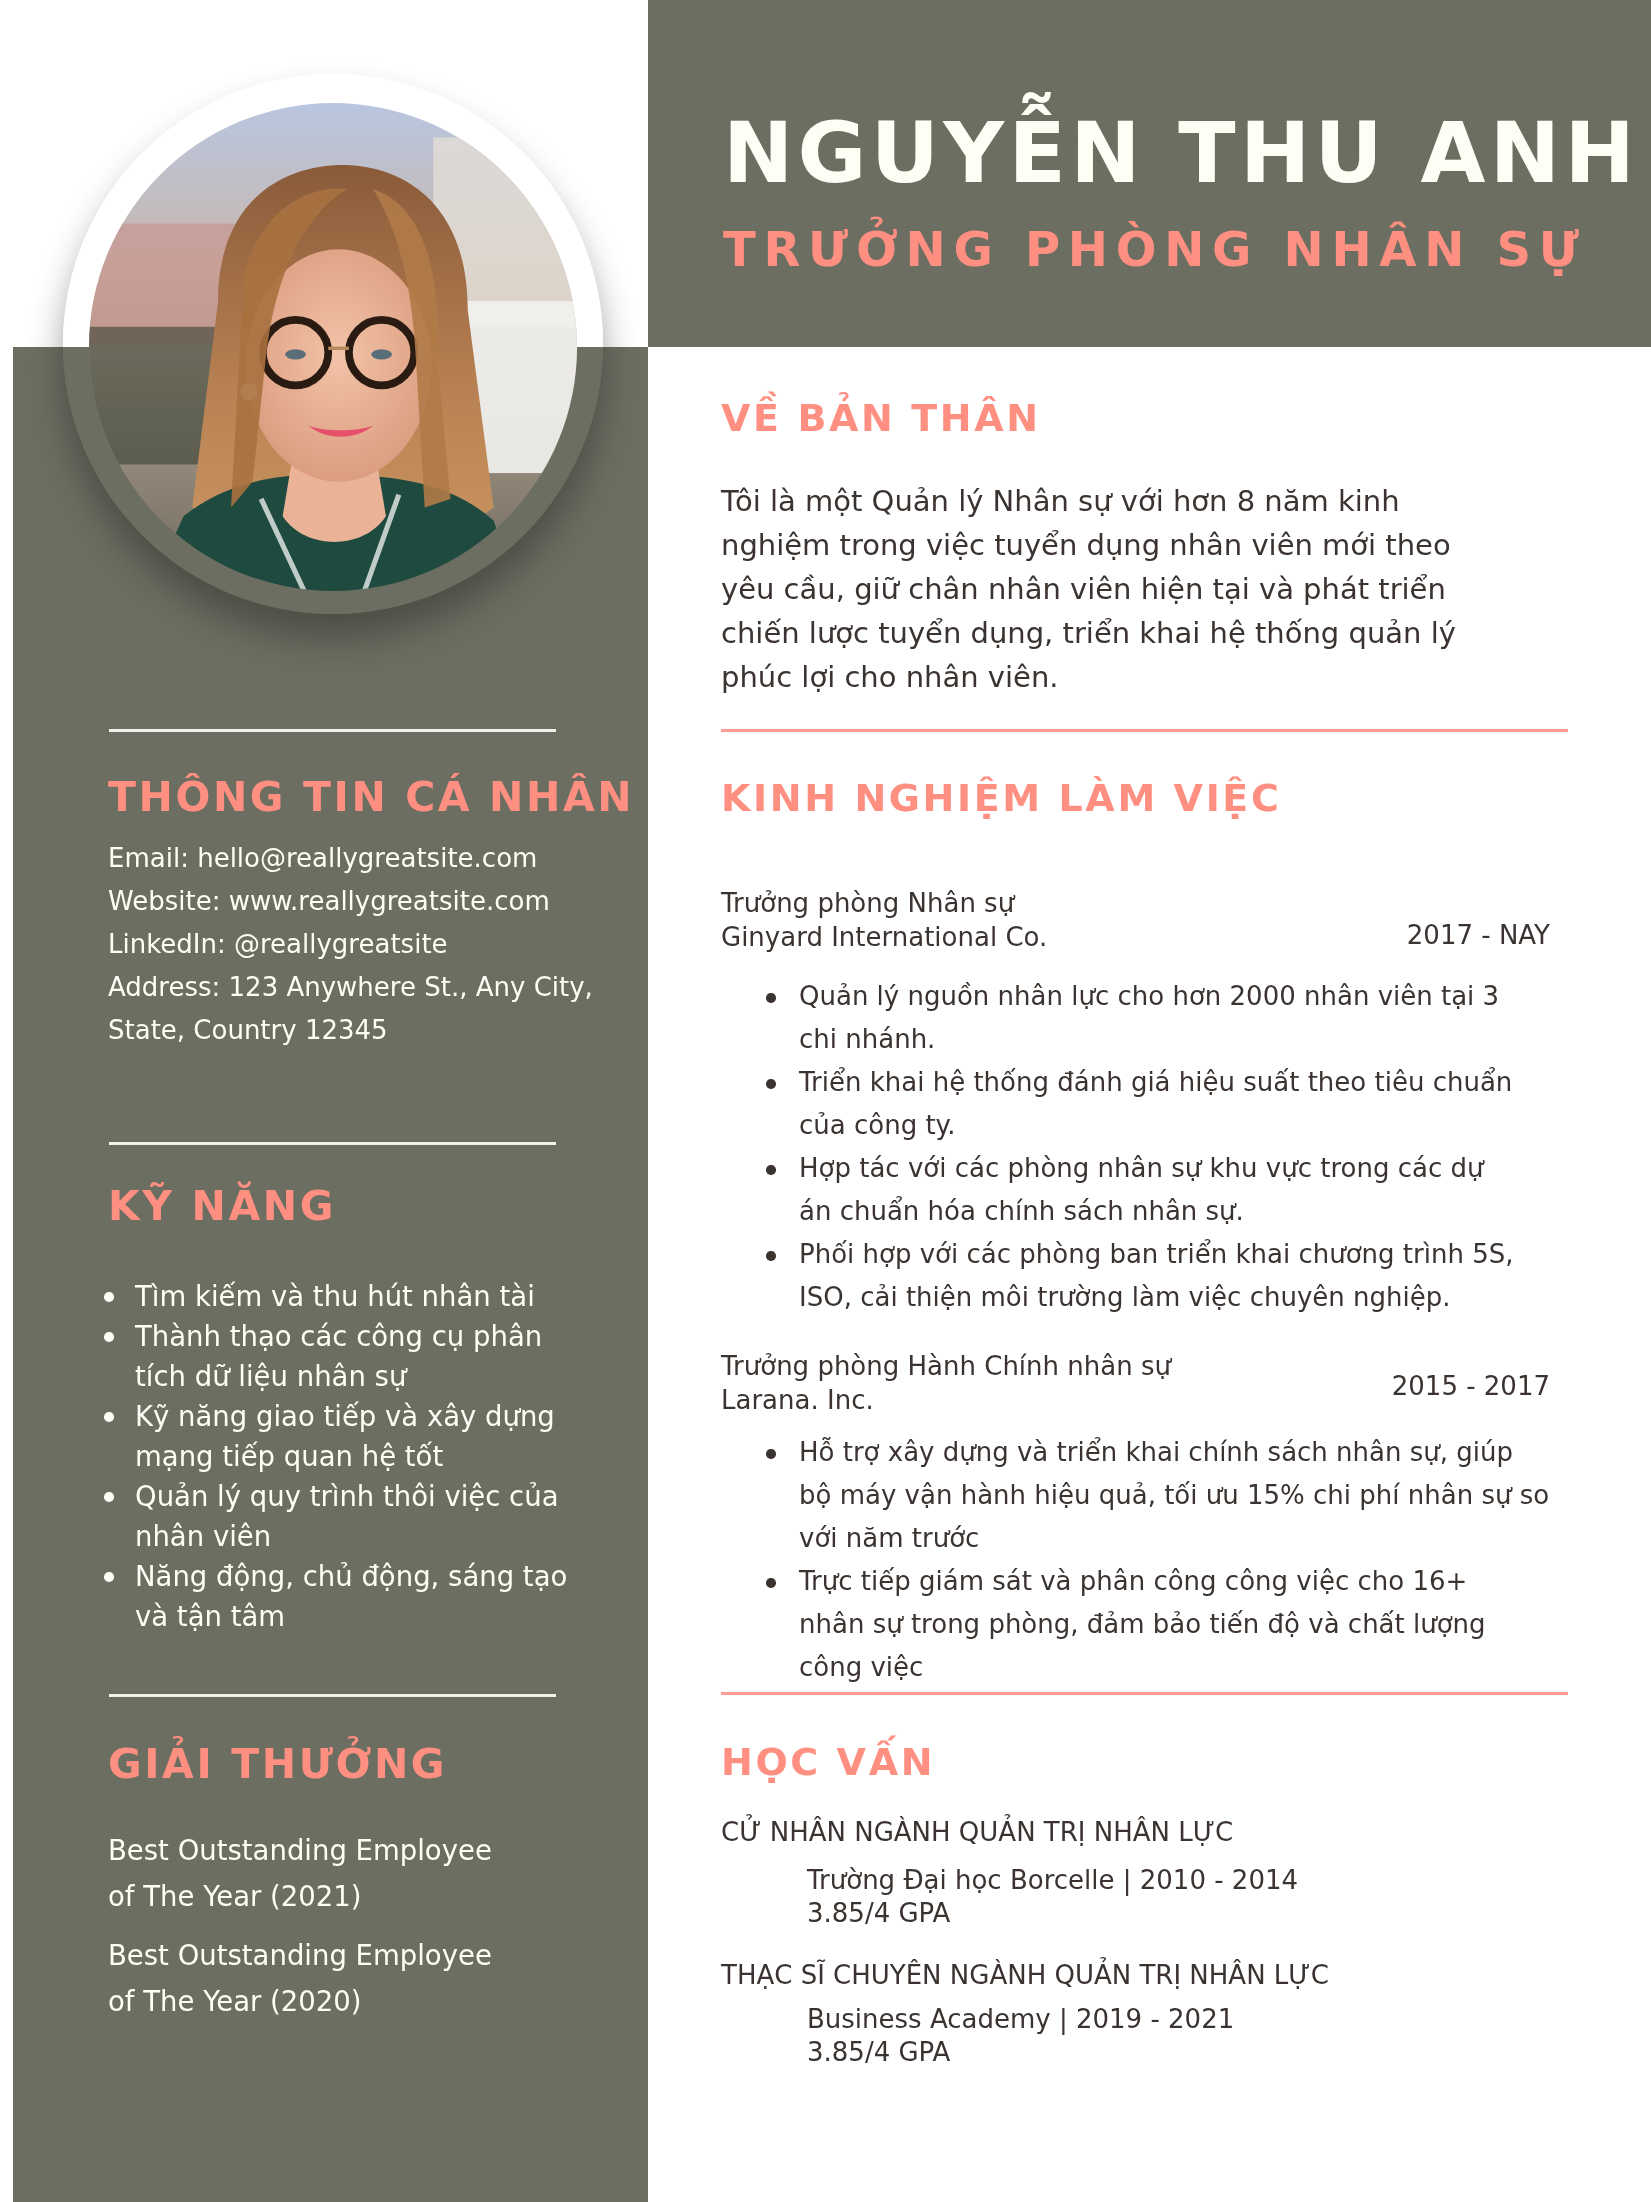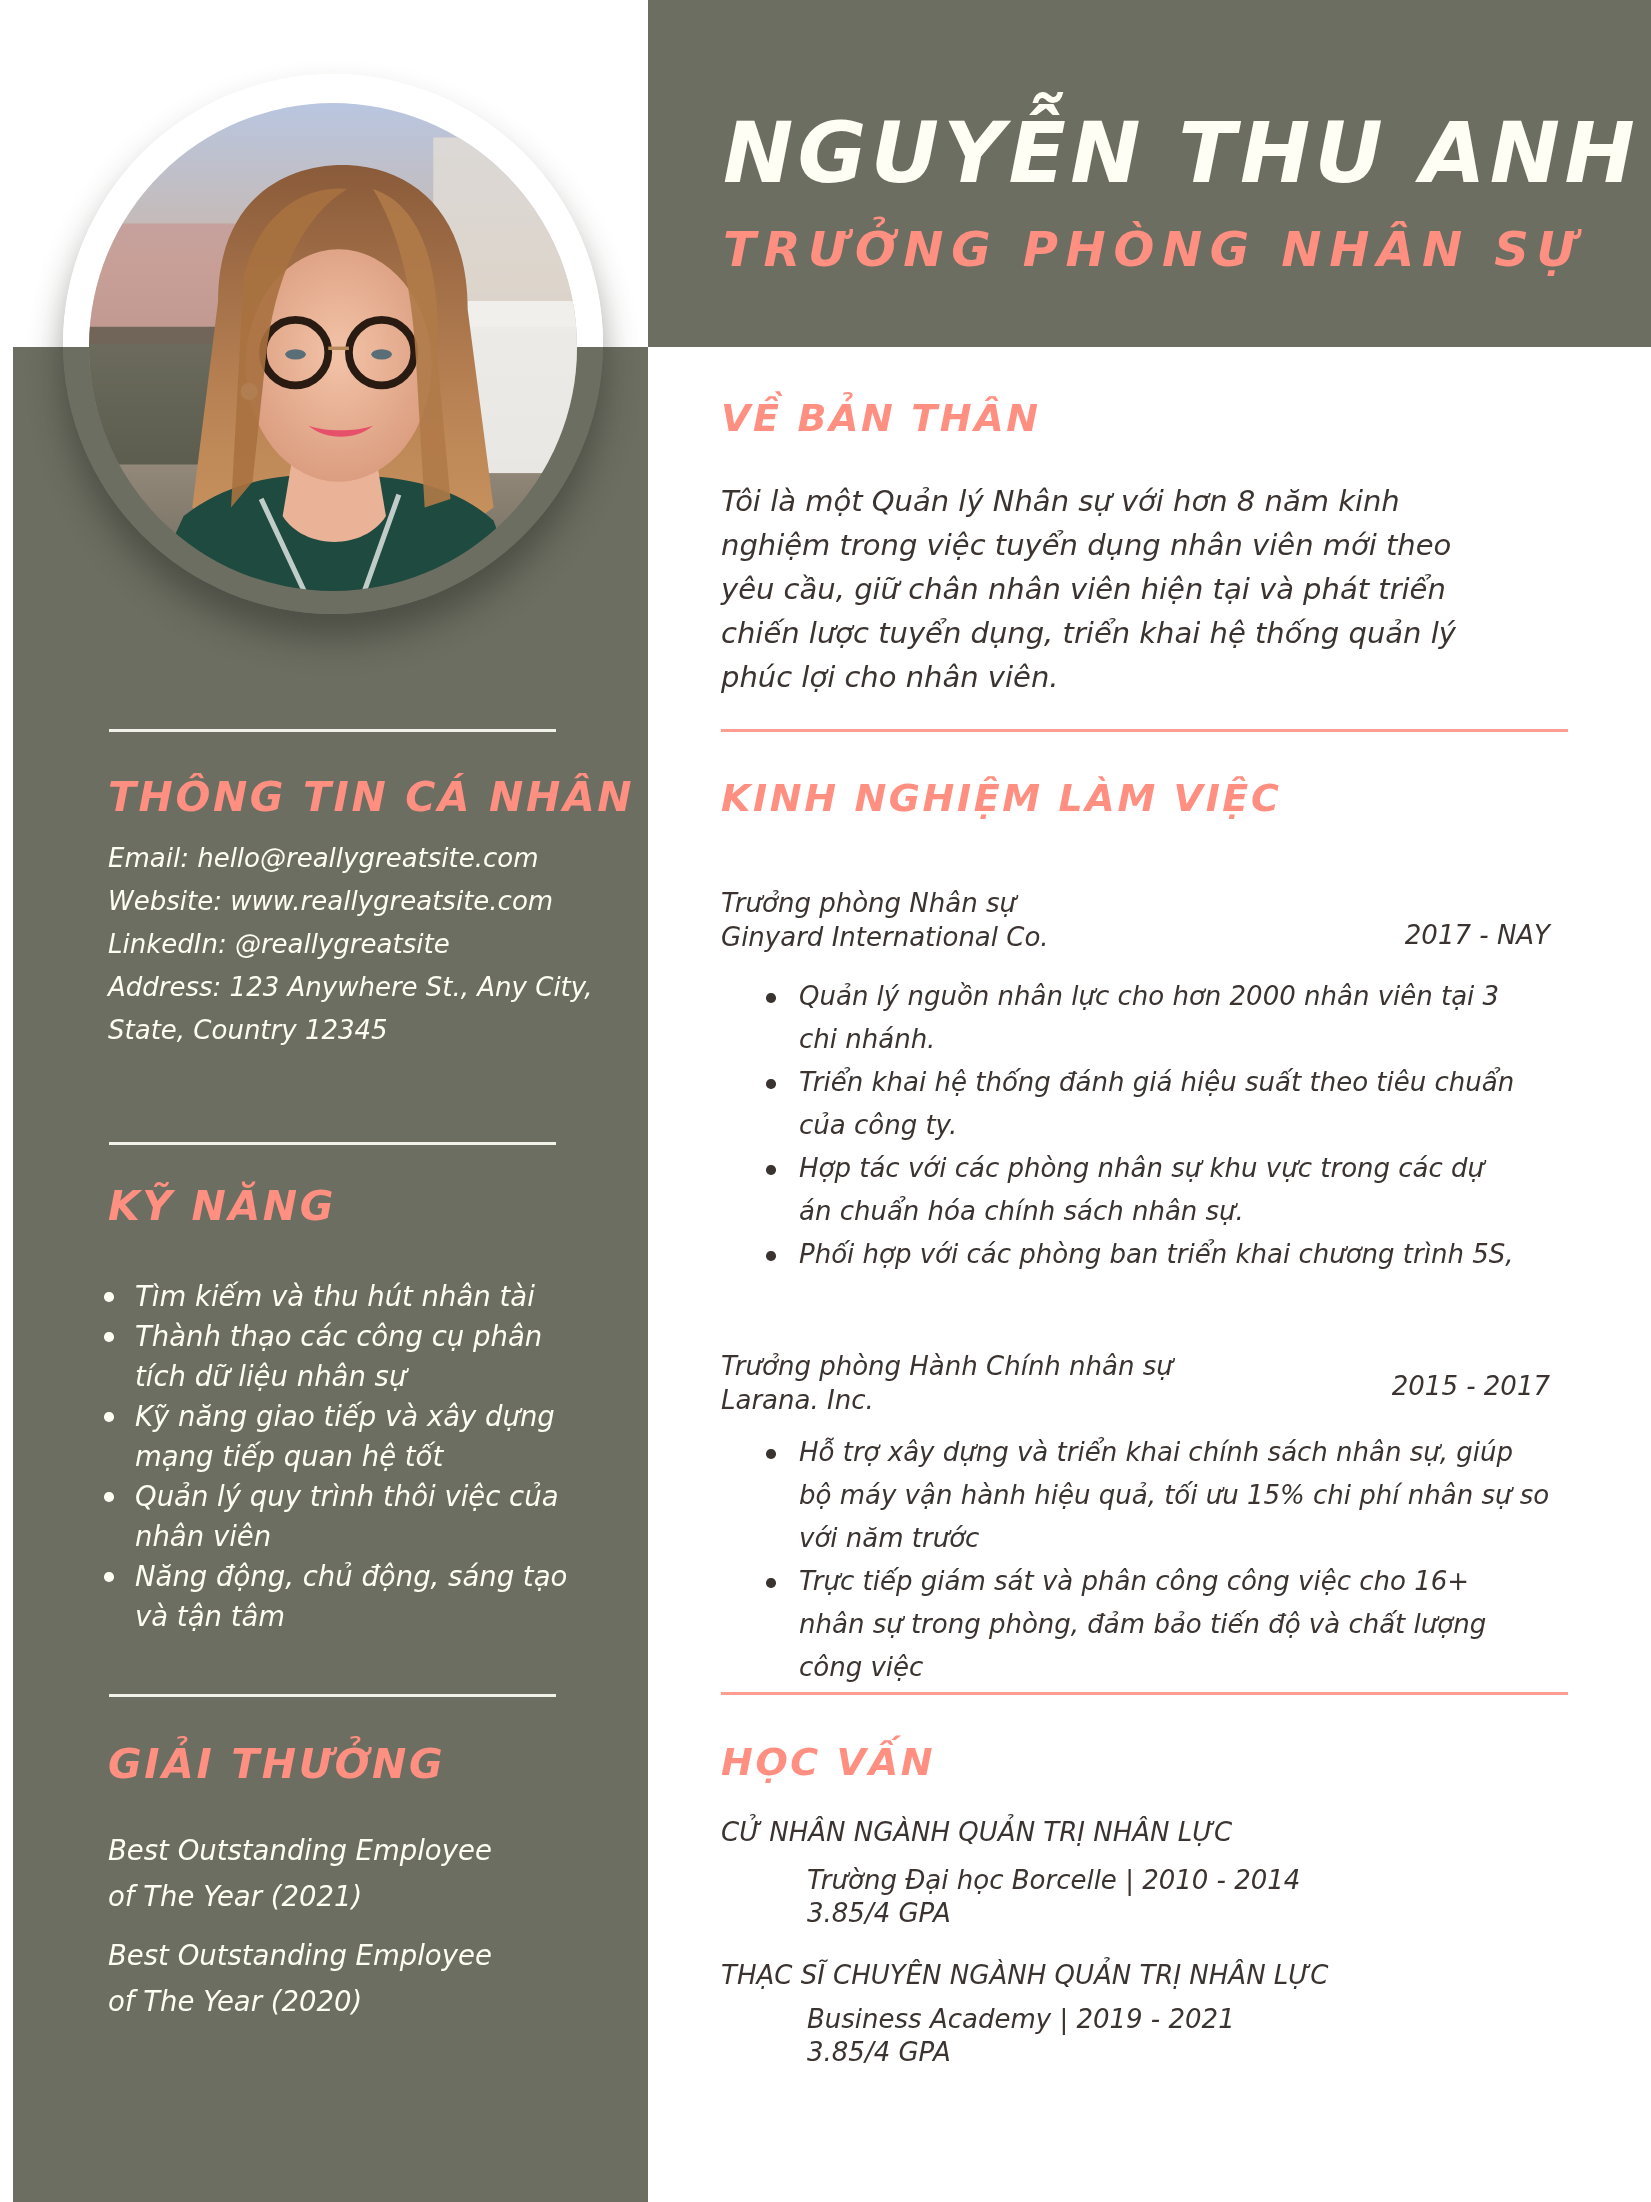--- a/index.html
+++ b/index.html
@@ -1,21 +1,21 @@
 <!DOCTYPE html>
 <html style="font-size:13.8px"><head>
 <meta charset="utf-8">
 <style>
   html, body { margin: 0; padding: 0; }
   body {
     width: 1652px; height: 2203px; position: relative; overflow: hidden;
     background: #ffffff;
     font-family: "DejaVu Sans", sans-serif;
   }
-  .abs { position: absolute; font-style: italic; }
+  .abs { position: absolute; }
   
   #header-band { left: 648px; top: 0; width: 1004px; height: 347px; background: #6c6e62; }
   #sidebar { left: 13px; top: 347px; width: 635px; height: 1856px; background: #6c6e62; }
 
   
   #photo-ring {
     left: 63px; top: 74px; width: 540px; height: 540px; border-radius: 50%;
     background: linear-gradient(to bottom, #ffffff 0, #ffffff 273px, #6c6e62 273px, #6c6e62 100%);
     box-shadow: 0 24px 34px rgba(40,40,34,0.45);
   }
@@ -155,20 +155,21 @@
     <span class="bl">của công ty.</span>
   </div>
   <div class="bullet-item">
     <span class="bullet-dot" style="left:-33px; top:18px;"></span>
     <span class="bl">Hợp tác với các phòng nhân sự khu vực trong các dự</span>
     <span class="bl">án chuẩn hóa chính sách nhân sự.</span>
   </div>
   <div class="bullet-item">
     <span class="bullet-dot" style="left:-33px; top:18px;"></span>
     <span class="bl">Phối hợp với các phòng ban triển khai chương trình 5S,</span>
+    <span class="bl">ISO, cải thiện môi trường làm việc chuyên nghiệp.</span>
   </div>
 </div>
 
 <div class="abs rtext" style="left:721px; top:1349px;">
   <span class="job-line">Trưởng phòng Hành Chính nhân sự</span>
   <span class="job-line">Larana. Inc.</span>
 </div>
 <div class="abs rtext job-date" style="left:1206px; top:1369px;">2015 - 2017</div>
 
 <div class="abs rtext" style="left:799px; top:1431px;">

